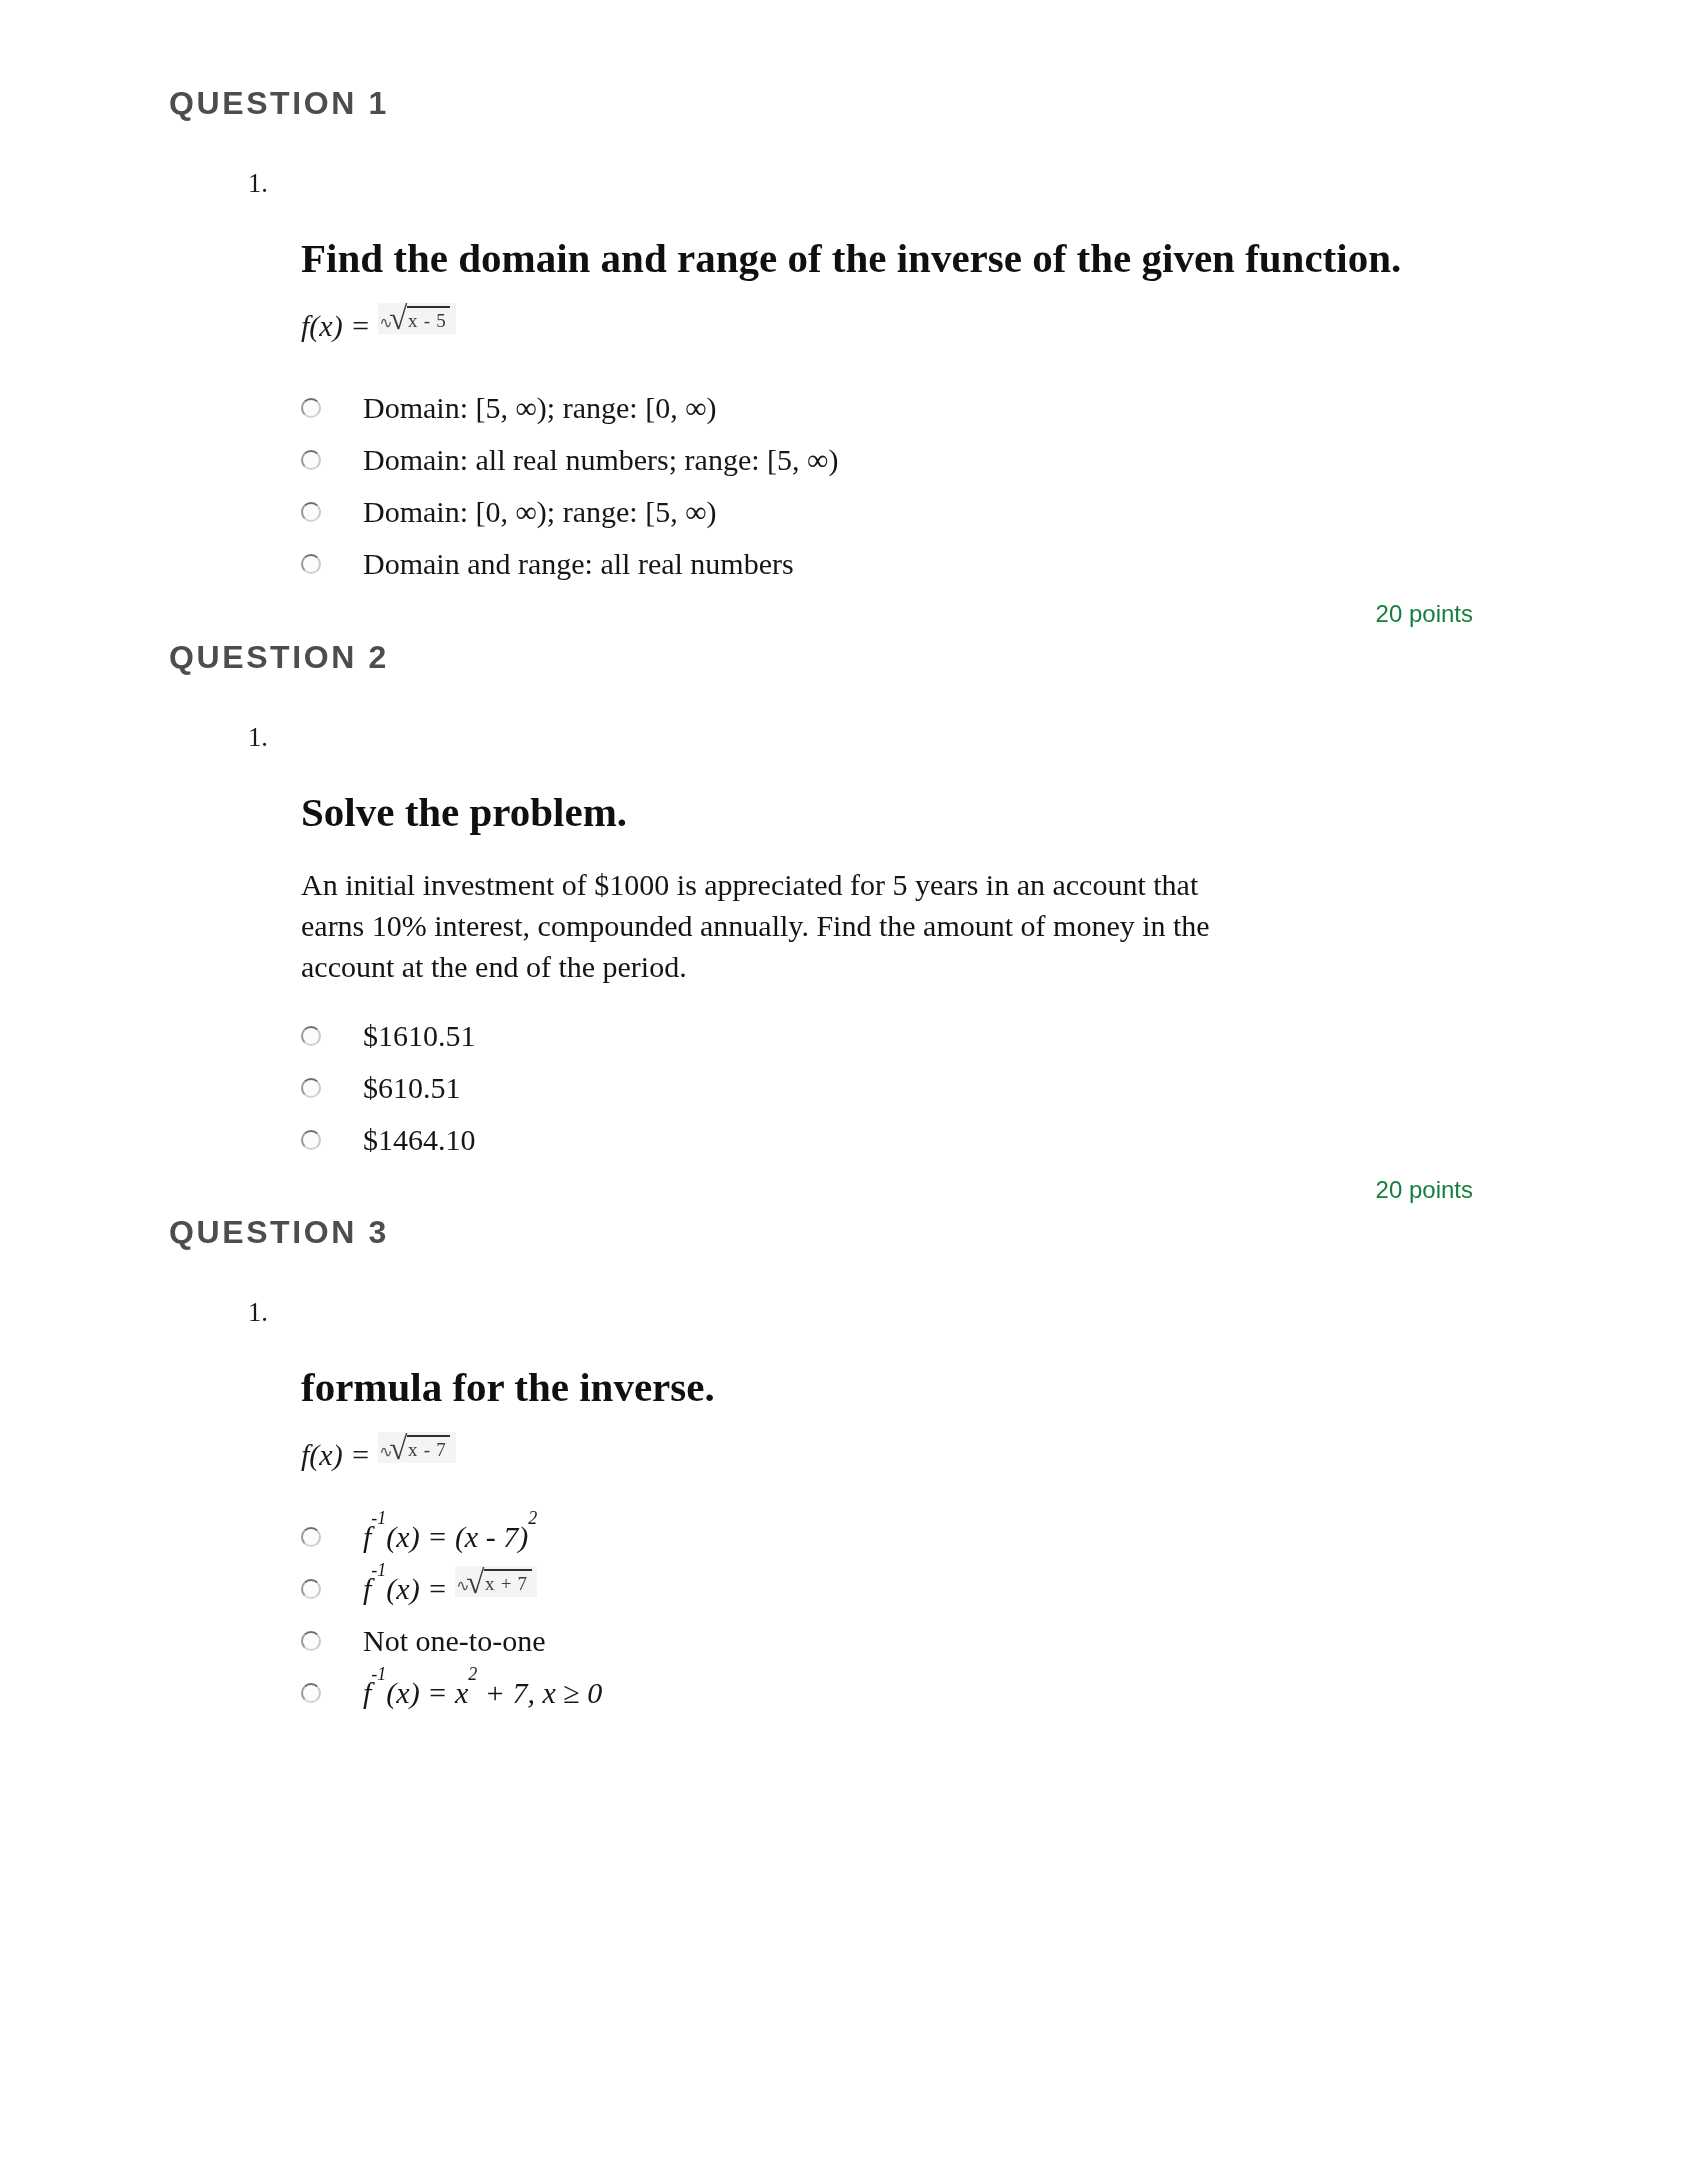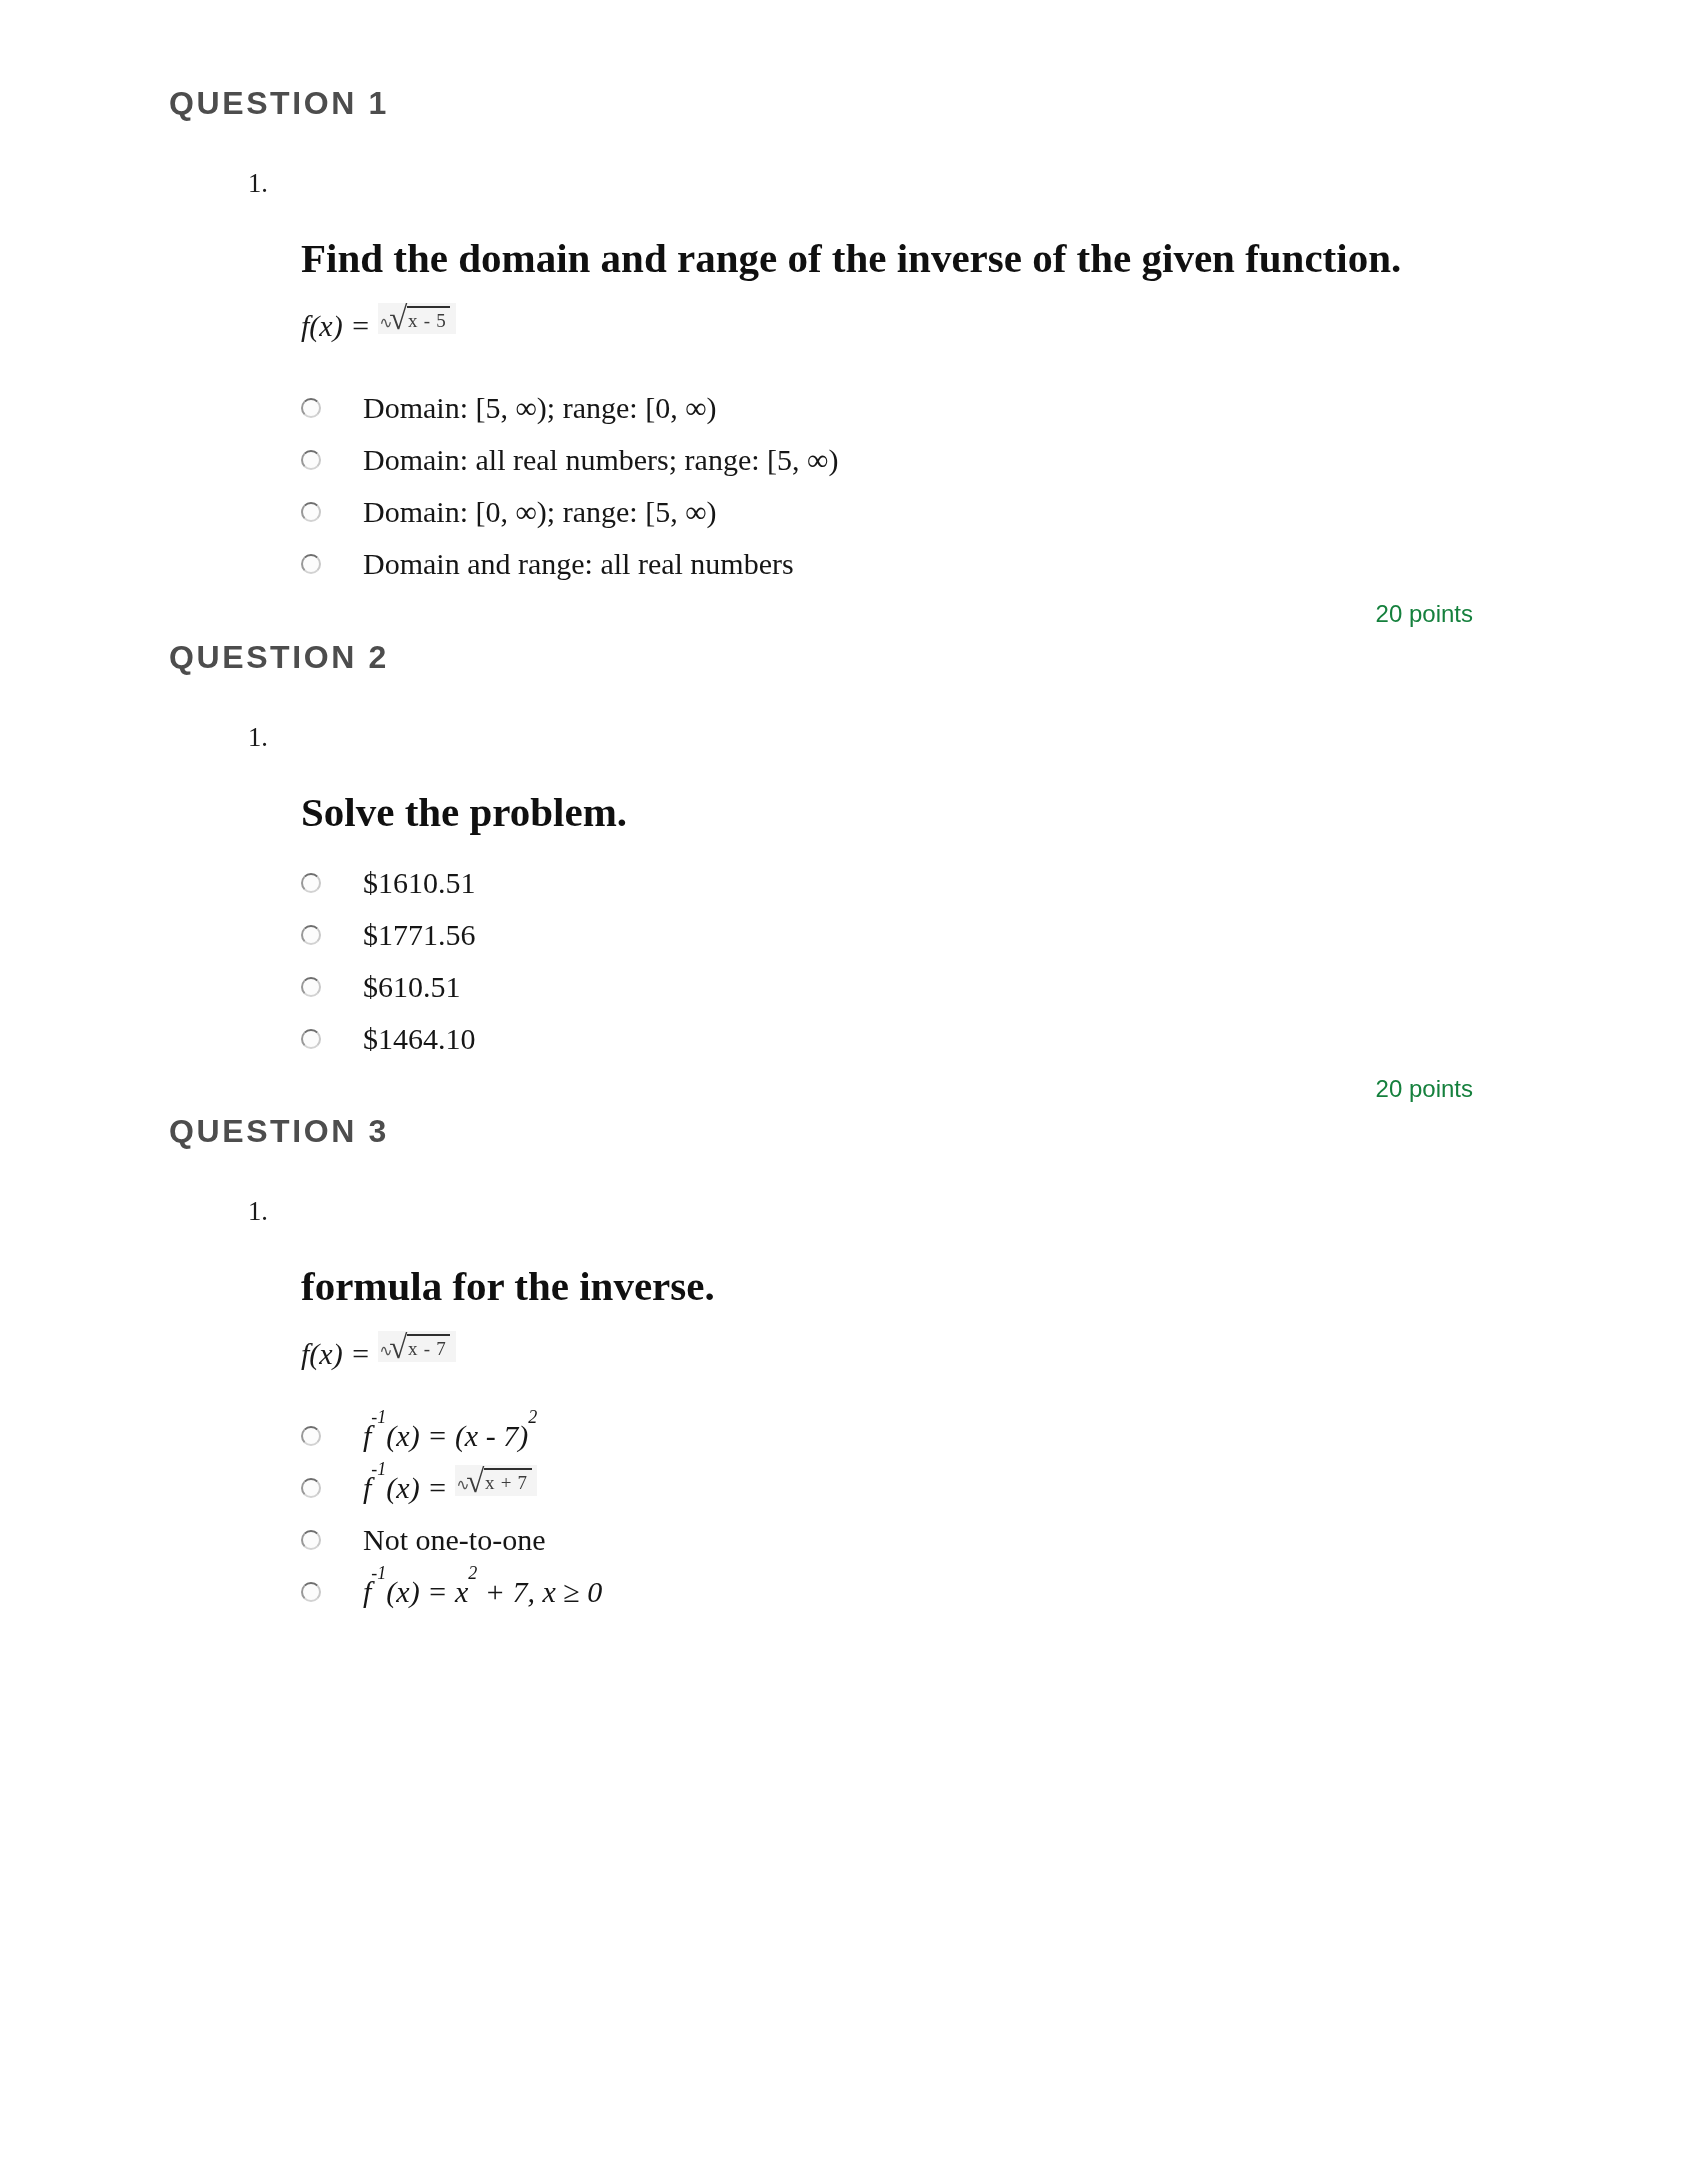--- a/index.html
+++ b/index.html
@@ -93,29 +93,30 @@
       </div>
     <div class="q-points">20 points</div>
   </section>
 
   <section class="question">
     <div class="q-header">QUESTION 2</div>
     <div class="q-number">1.</div>
     <div class="q-prompt">
         <div>Solve the problem.</div>
       </div>
+    <div class="q-paragraph">
+        <div>An initial investment of $1000 is appreciated for 5 years in an account that</div>
+        <div>earns 10% interest, compounded annually. Find the amount of money in the</div>
+        <div>account at the end of the period.</div>
+      </div>
 
     <div class="q-options">
         <div class="option-row">
           <span class="radio"></span>
           <span class="option-label"><span>$1610.51</span></span>
-        </div>
-        <div class="option-row">
-          <span class="radio"></span>
-          <span class="option-label"><span>$1771.56</span></span>
         </div>
         <div class="option-row">
           <span class="radio"></span>
           <span class="option-label"><span>$610.51</span></span>
         </div>
         <div class="option-row">
           <span class="radio"></span>
           <span class="option-label"><span>$1464.10</span></span>
         </div>
       </div>

